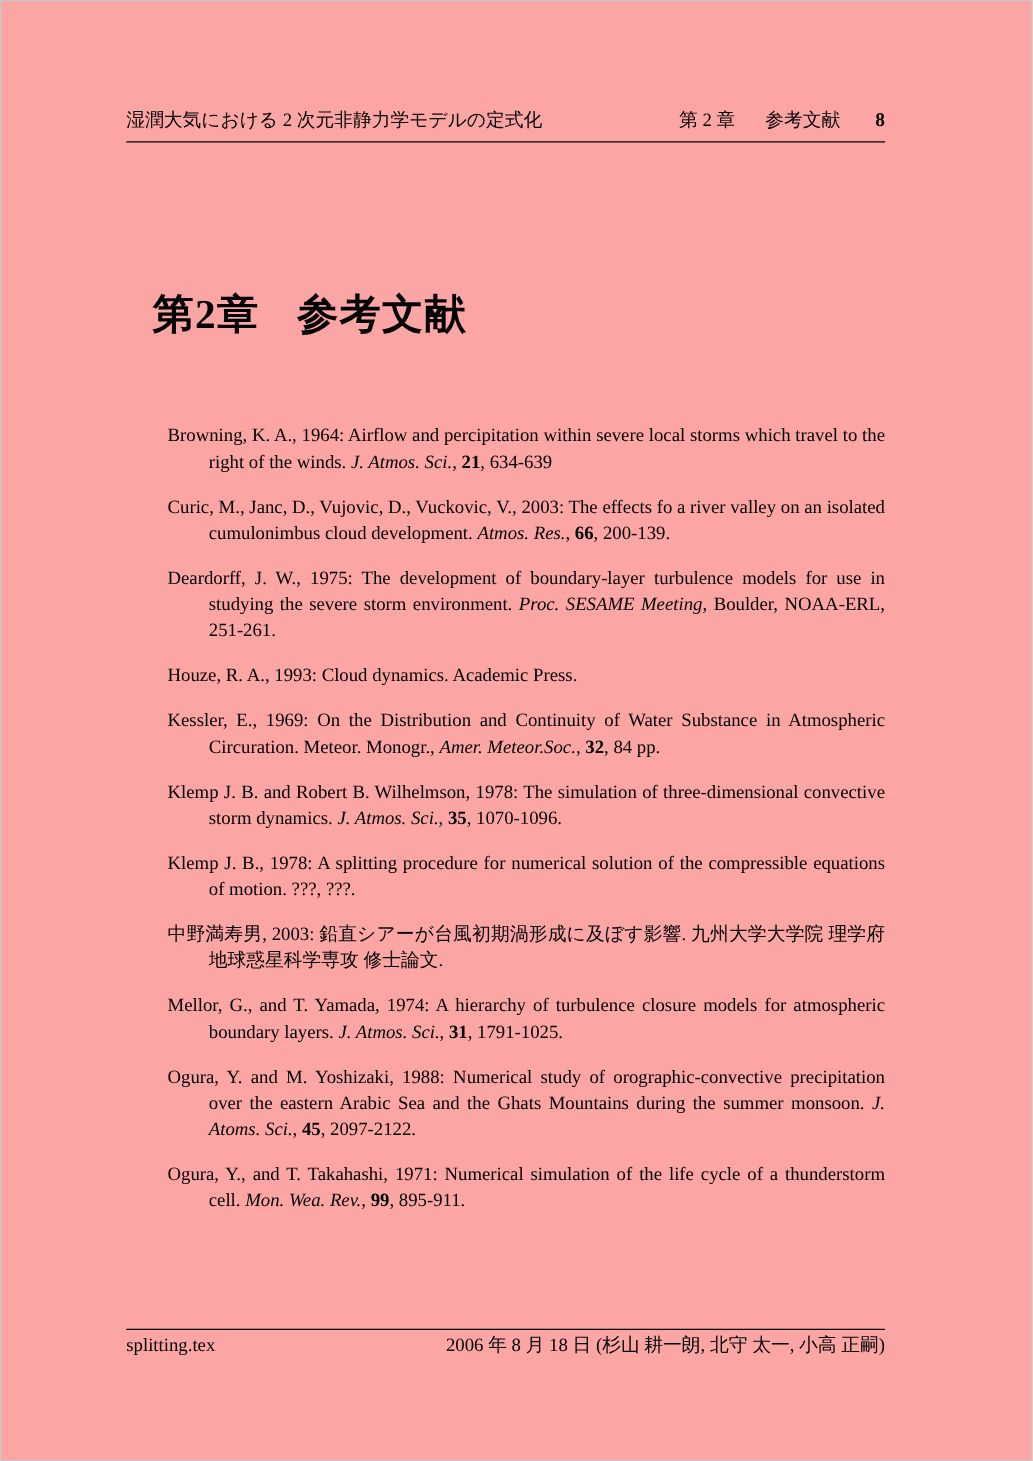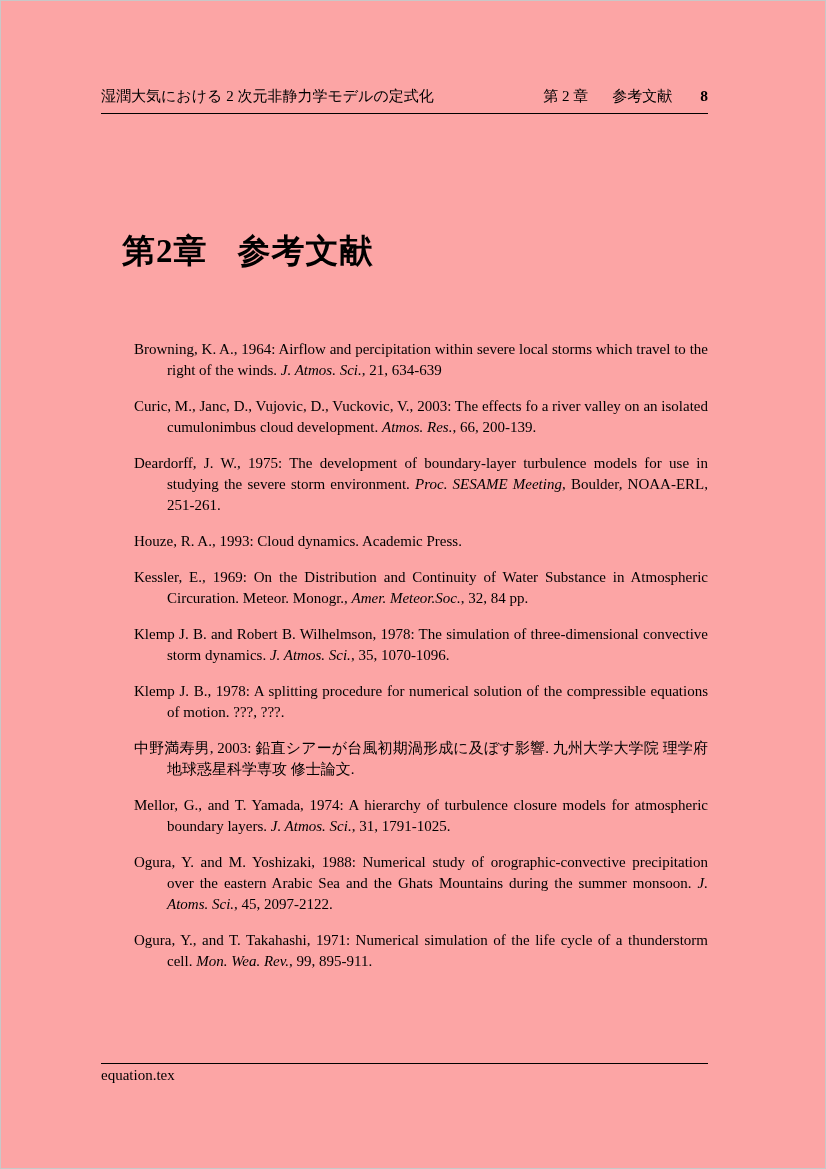--- a/index.html
+++ b/index.html
@@ -62,21 +62,21 @@
     font-size: 15px;
     line-height: 21px;
     text-align: justify;
   }
   .references p.ref {
     padding-left: 33px;
     text-indent: -33px;
     margin-bottom: 15px;
   }
   .italic { font-style: italic; }
-  .bold { font-weight: normal; }
+  .bold { font-weight: bold; }
   
   .footer-rule {
     position: absolute;
     top: 1062px;
     left: 100px;
     width: 607px;
     height: 1px;
     background: #000000;
   }
   .footer {
@@ -117,16 +117,17 @@
       <p class="ref"><span class="plain">Klemp J. B. and Robert B. Wilhelmson, 1978: The simulation of three-dimensional convective storm dynamics. </span><span class="italic">J. Atmos. Sci.</span><span class="plain">, </span><span class="bold">35</span><span class="plain">, 1070-1096.</span></p>
       <p class="ref"><span class="plain">Klemp J. B., 1978: A splitting procedure for numerical solution of the compressible equations of motion. ???, ???.</span></p>
       <p class="ref"><span class="plain">中野満寿男, 2003: 鉛直シアーが台風初期渦形成に及ぼす影響. 九州大学大学院 理学府 地球惑星科学専攻 修士論文.</span></p>
       <p class="ref"><span class="plain">Mellor, G., and T. Yamada, 1974: A hierarchy of turbulence closure models for atmospheric boundary layers. </span><span class="italic">J. Atmos. Sci.</span><span class="plain">, </span><span class="bold">31</span><span class="plain">, 1791-1025.</span></p>
       <p class="ref"><span class="plain">Ogura, Y. and M. Yoshizaki, 1988: Numerical study of orographic-convective precipitation over the eastern Arabic Sea and the Ghats Mountains during the summer monsoon. </span><span class="italic">J. Atoms. Sci.</span><span class="plain">, </span><span class="bold">45</span><span class="plain">, 2097-2122.</span></p>
       <p class="ref"><span class="plain">Ogura, Y., and T. Takahashi, 1971: Numerical simulation of the life cycle of a thunderstorm cell. </span><span class="italic">Mon. Wea. Rev.</span><span class="plain">, </span><span class="bold">99</span><span class="plain">, 895-911.</span></p>
     </div>
 
   <div class="footer-rule"></div>
   <div class="footer">
-    <span>equation.tex</span>
+    <span>splitting.tex</span>
+    <span>2006 年 8 月 18 日 (杉山 耕一朗, 北守 太一, 小高 正嗣)</span>
   </div>
 
 </div>
 
 </body></html>

